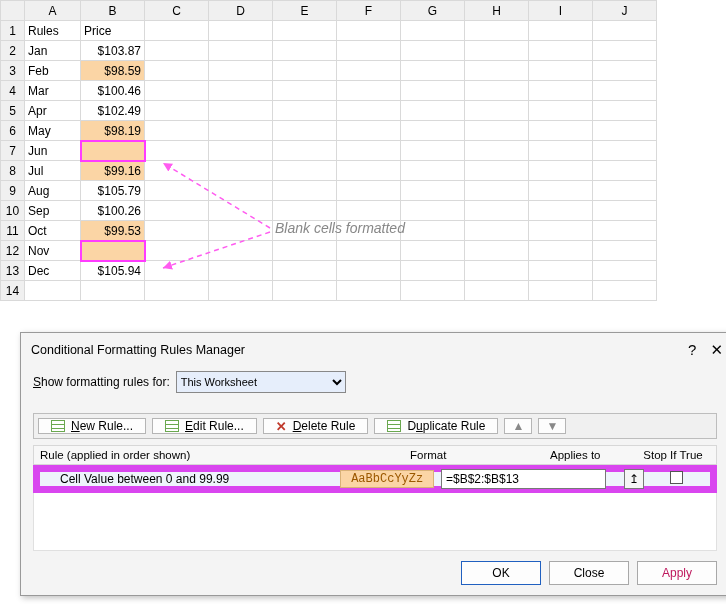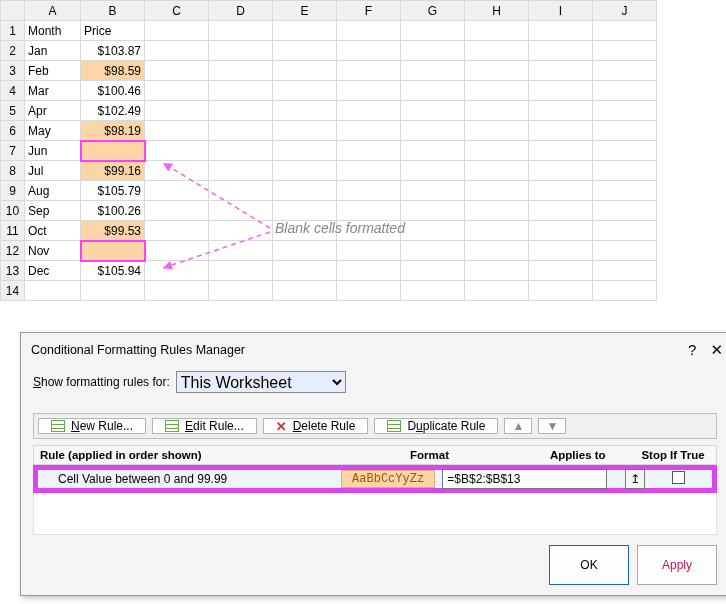--- a/index.html
+++ b/index.html
@@ -58,21 +58,21 @@
     padding: 8px 6px 8px 10px;
     font-size: 12.5px;
   }
   .titlebar .title { flex: 1; }
   .titlebar .btns { display: flex; gap: 14px; font-size: 15px; }
   .titlebar .btns span { cursor: pointer; }
   .dlg-body { padding: 4px 12px 10px 12px; flex: 1; display: flex; flex-direction: column; }
   .row1 { display: flex; align-items: center; gap: 6px; margin-bottom: 20px; }
   .underline-letter { text-decoration: underline; }
   select.scope {
-    height: 22px; width: 170px; font-size: 16px;
+    height: 22px; width: 170px; font-size: 11px;
     border:1px solid #888; background:#e6eefb;
   }
   .toolbar {
     border: 1px solid #bdbdbd;
     background: #f0f0f0;
     padding: 4px;
     display: flex; gap: 6px; align-items: center;
     margin-bottom: 6px;
   }
   .tbtn {
@@ -93,29 +93,28 @@
   }
   .icon-box::before{content:"";position:absolute;left:0;right:0;top:33%;border-top:1px solid #6aa84f;}
   .icon-box::after{content:"";position:absolute;left:0;right:0;top:66%;border-top:1px solid #6aa84f;}
   .icon-x { color: #c0392b; font-weight: bold; font-size: 13px; }
   .list-hdr {
     display: flex; align-items: center;
     background: #f7f7f7;
     border: 1px solid #d7d7d7;
     height: 20px; font-size: 11.5px;
     padding-left: 6px;
-    font-weight: bold;
   }
   .list-hdr .c1{ width: 370px; }
   .list-hdr .c2{ width: 140px; }
   .list-hdr .c3{ flex:1; }
   .list-hdr .c4{ width: 86px; text-align: center; }
   .rule-row {
     display: flex; align-items: center;
-    border: 5px solid #d946ef;
+    border: 7px solid #d946ef;
     background: #eef4fb;
     height: 28px; padding-left: 20px;
     font-size: 12px;
   }
   .rule-row .c1{ width: 356px; }
   .rule-row .c2{ width: 140px; text-align: center; }
   .rule-row .c3{ flex:1; display:flex; align-items:center; gap:18px; }
   .rule-row .c4{ width: 86px; text-align: center; }
   .fmt-preview {
     display: inline-block;
@@ -130,21 +129,21 @@
     background:#fff; font-size:12px;
   }
   .range-btn {
     width:20px;height:20px;border:1px solid #777;background:#f5f5f5;
     display:flex;align-items:center;justify-content:center;cursor:pointer;
   }
   .stop-chk { width:13px;height:13px;border:1px solid #555;background:#fff;display:inline-block; }
   .rules-area { flex:1; background:#fff; border:1px solid #e0e0e0; border-top:none; margin-bottom:10px; }
   .footer { display:flex; justify-content:flex-end; gap:8px; }
   .fbtn {
-    width:80px; height:40px; border:1px solid #a8a8a8; background:#fdfdfd;
+    width:80px; height:24px; border:1px solid #a8a8a8; background:#fdfdfd;
     display:inline-flex;align-items:center;justify-content:center;cursor:pointer;font-size:12px;
   }
   .fbtn.primary { border:1.5px solid #2060c0; }
   .fbtn.disabled { color:#be185d; }
 </style>
 </head>
 <body>
 
 <div class="sheet">
   <table>
@@ -172,21 +171,21 @@
           <th>F</th>
           <th>G</th>
           <th>H</th>
           <th>I</th>
           <th>J</th>
         </tr>
     </thead>
     <tbody id="sheet-body">
         <tr>
           <th class="rowhdr">1</th>
-          <td class="bold txt-l">Month</td>
+          <td class="bold txt-l">Rules</td>
           <td class="bold txt-l">Price</td>
           <td></td>
           <td></td>
           <td></td>
           <td></td>
           <td></td>
           <td></td>
           <td></td>
           <td></td>
         </tr>
@@ -420,16 +419,17 @@
       <span class="c2"><span class="fmt-preview">AaBbCcYyZz</span></span>
       <span class="c3">
         <input class="range-input" value="=$B$2:$B$13" style="">
         <span class="range-btn">↥</span>
       </span>
       <span class="c4"><span class="stop-chk"></span></span>
     </div>
     <div class="rules-area"></div>
     <div class="footer">
       <span class="fbtn primary">OK</span>
+      <span class="fbtn">Close</span>
       <span class="fbtn disabled">Apply</span>
     </div>
   </div>
 </div>
 
 </body></html>

